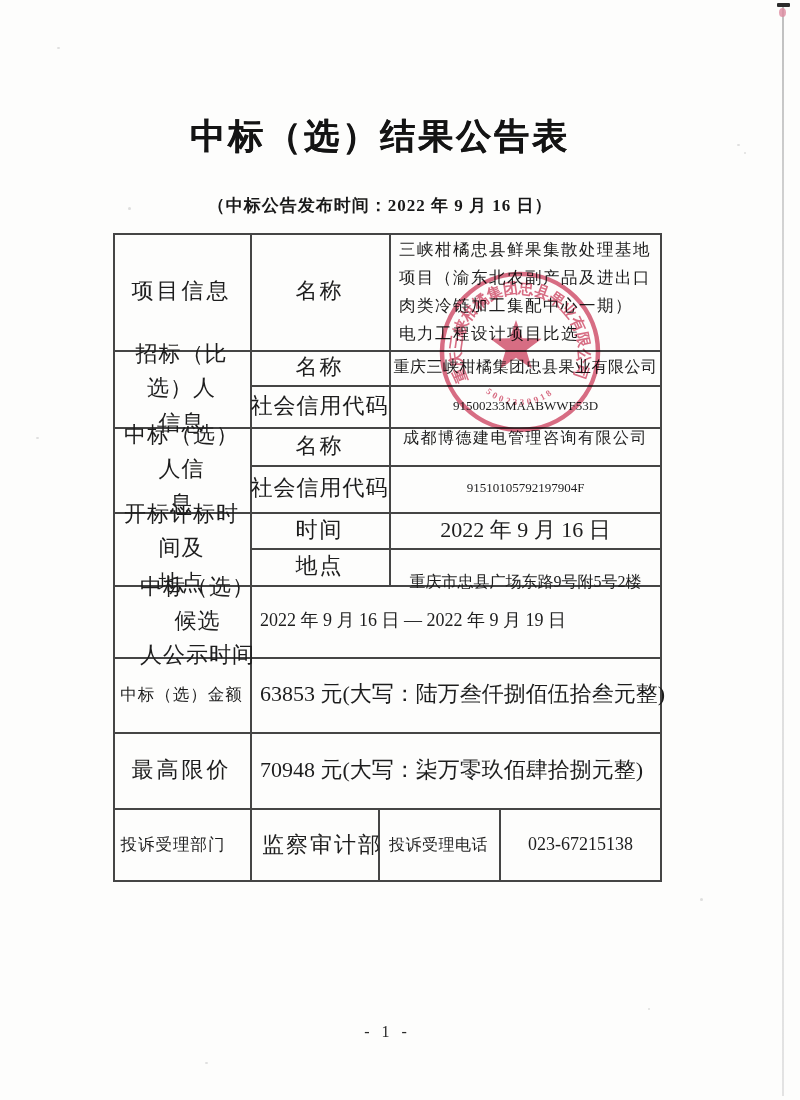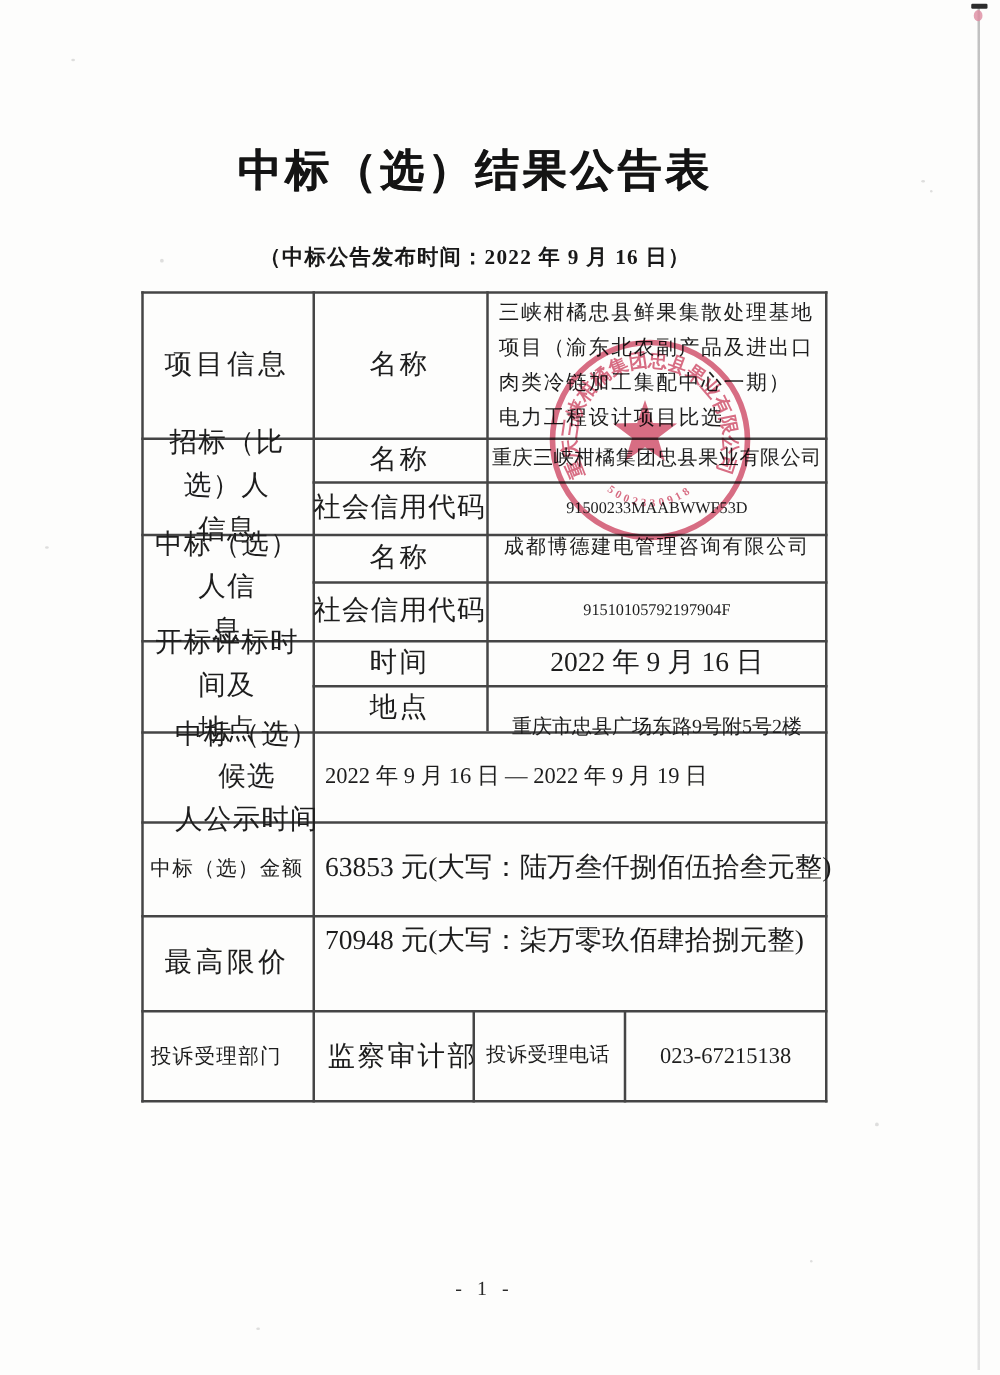--- a/index.html
+++ b/index.html
@@ -114,21 +114,21 @@
   <div class="cell fs16 ls0" style="left:276px;top:315px;width:273px;height:37px">重庆市忠县广场东路9号附5号2楼</div>
 
   <div class="cell ls1" style="left:16px;top:352px;width:137px;height:72px">中标（选）候选
 人公示时间</div>
   <div class="cell left padl fs18" style="left:137px;top:352px;width:412px;height:72px">2022 年 9 月 16 日 —  2022 年 9 月 19 日</div>
 
   <div class="cell fs165 ls1" style="left:0;top:424px;width:137px;height:75px">中标（选）金额</div>
   <div class="cell left padl" style="left:137px;top:424px;width:412px;height:75px">63853 元(大写：陆万叁仟捌佰伍拾叁元整)</div>
 
   <div class="cell ls3" style="left:0;top:499px;width:137px;height:76px">最高限价</div>
-  <div class="cell left padl" style="left:137px;top:481px;width:412px;height:76px">70948 元(大写：柒万零玖佰肆拾捌元整)</div>
+  <div class="cell left padl" style="left:137px;top:499px;width:412px;height:76px">70948 元(大写：柒万零玖佰肆拾捌元整)</div>
 
   <div class="cell fs165 ls1" style="left:0;top:575px;width:120px;height:74px">投诉受理部门</div>
   <div class="cell left padl12 ls2" style="left:137px;top:575px;width:128px;height:74px">监察审计部</div>
   <div class="cell fs16 ls05" style="left:265px;top:575px;width:121px;height:74px">投诉受理电话</div>
   <div class="cell fs18" style="left:386px;top:575px;width:163px;height:74px">023-67215138</div>
 </div>
 
 <svg class="stamp" viewBox="0 0 180 180">
   <defs>
     <path id="arcTop" d="M 33 113 A 59 59 0 1 1 137 113" fill="none"></path>

